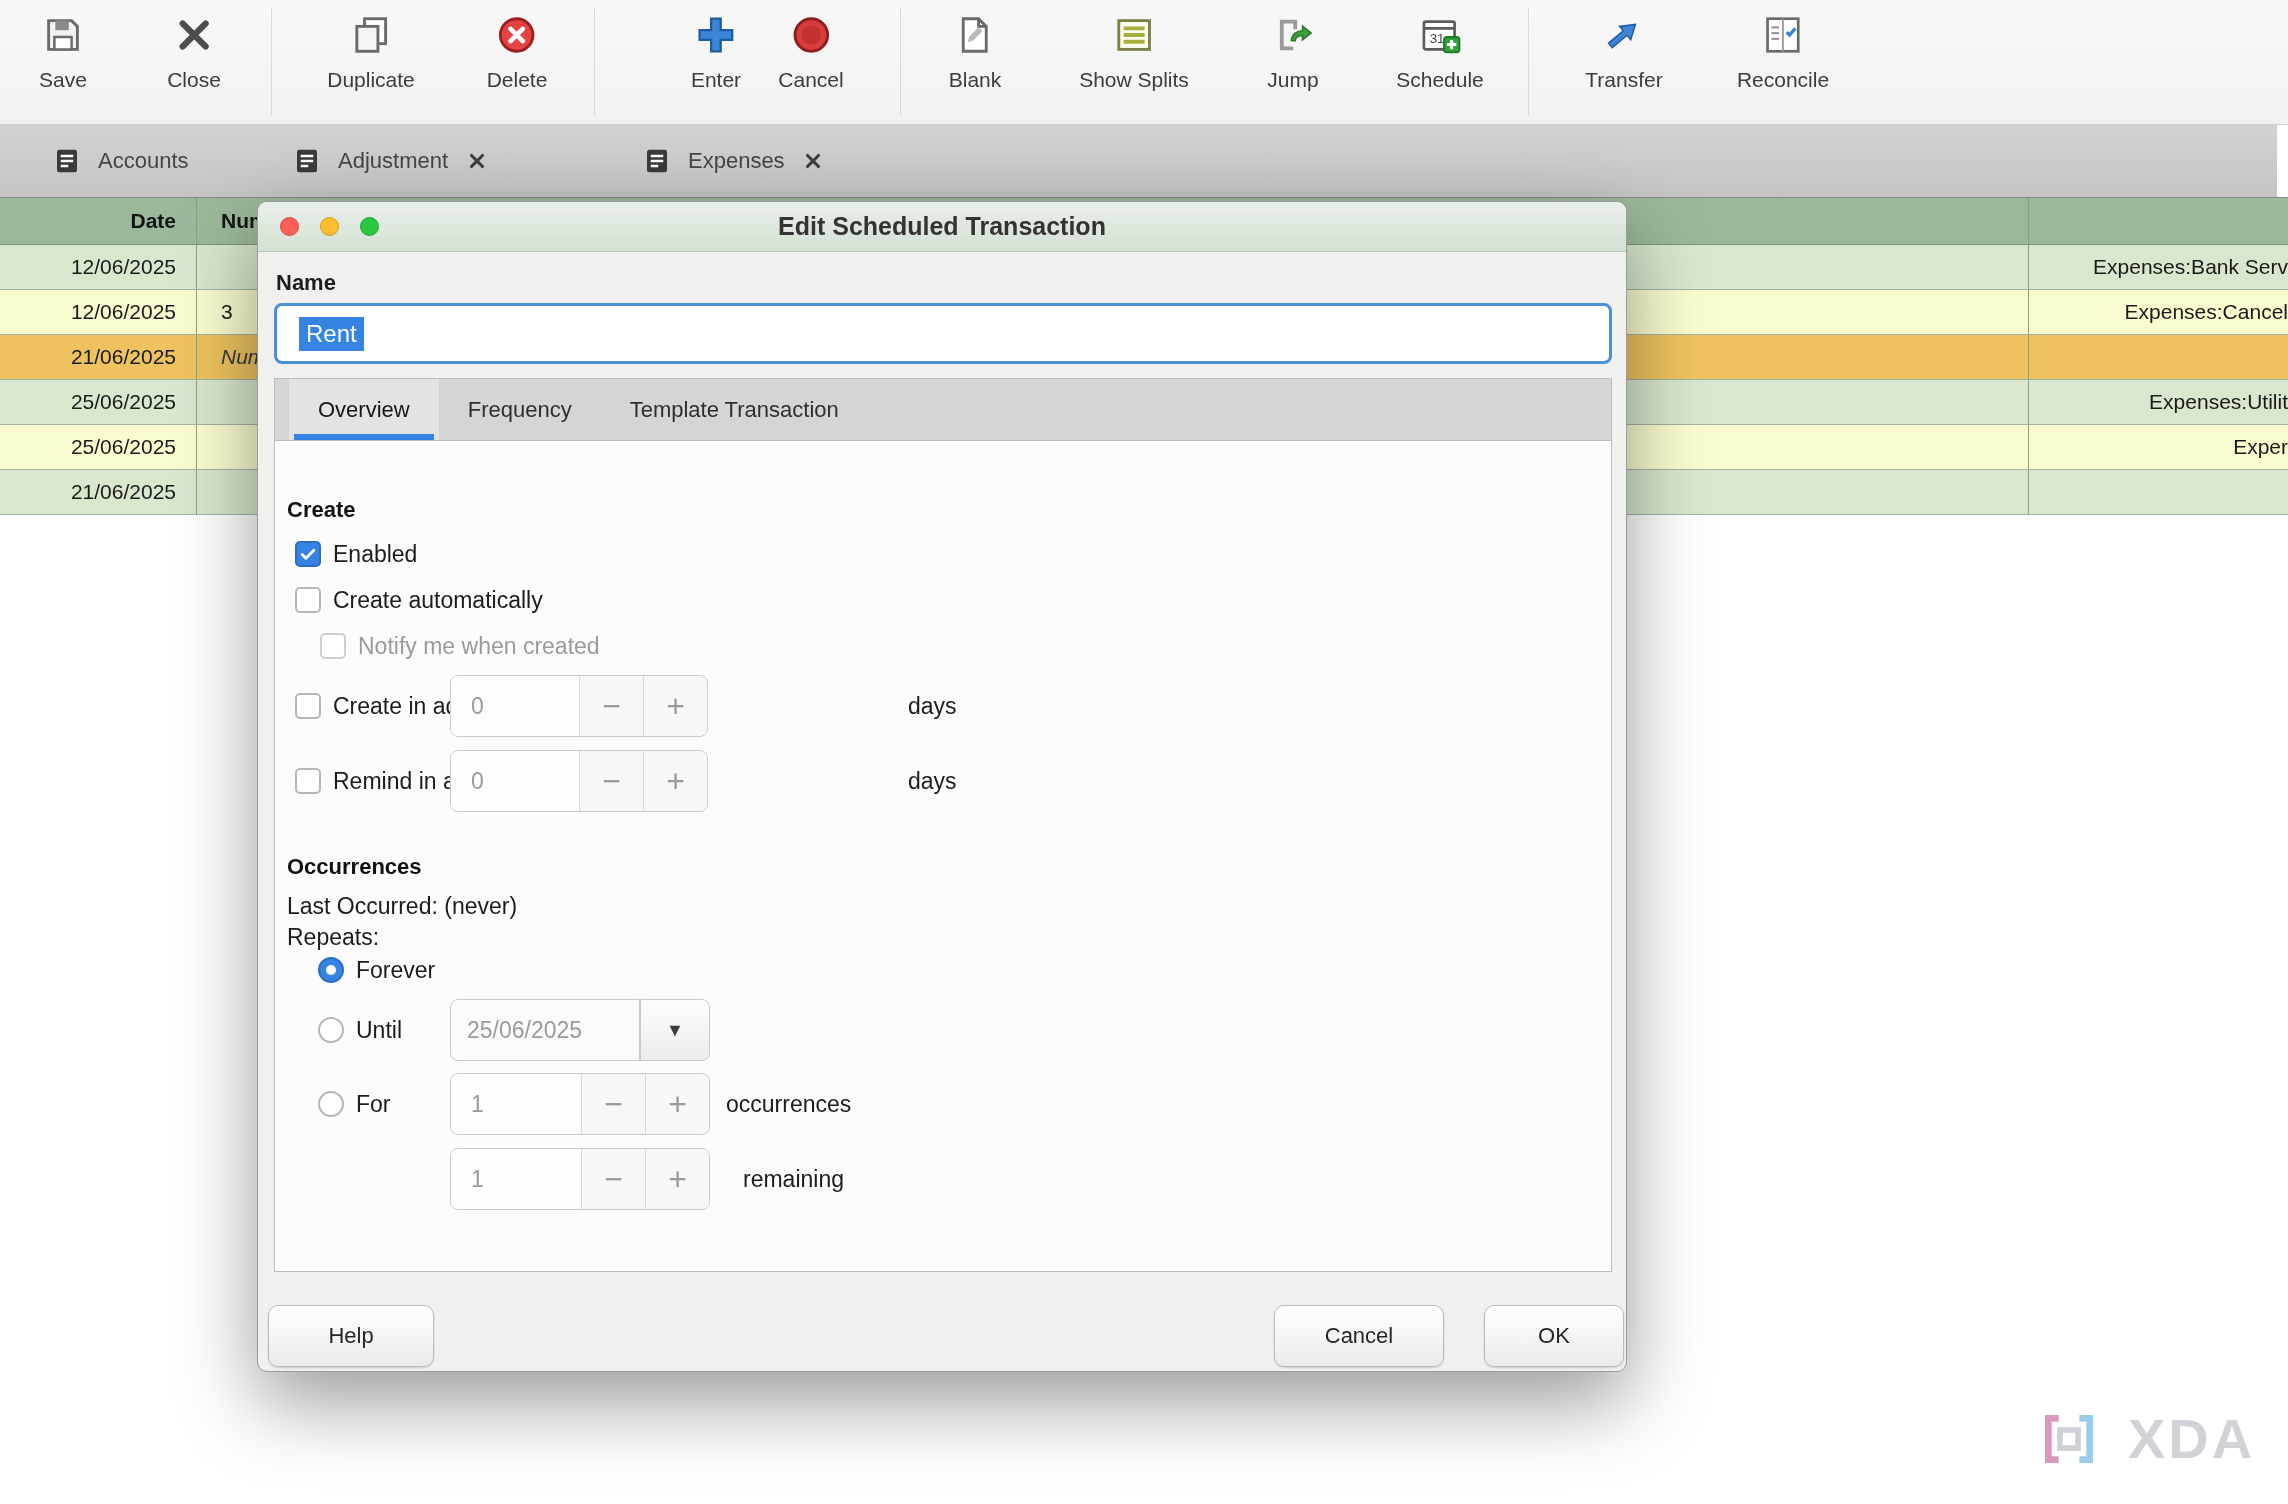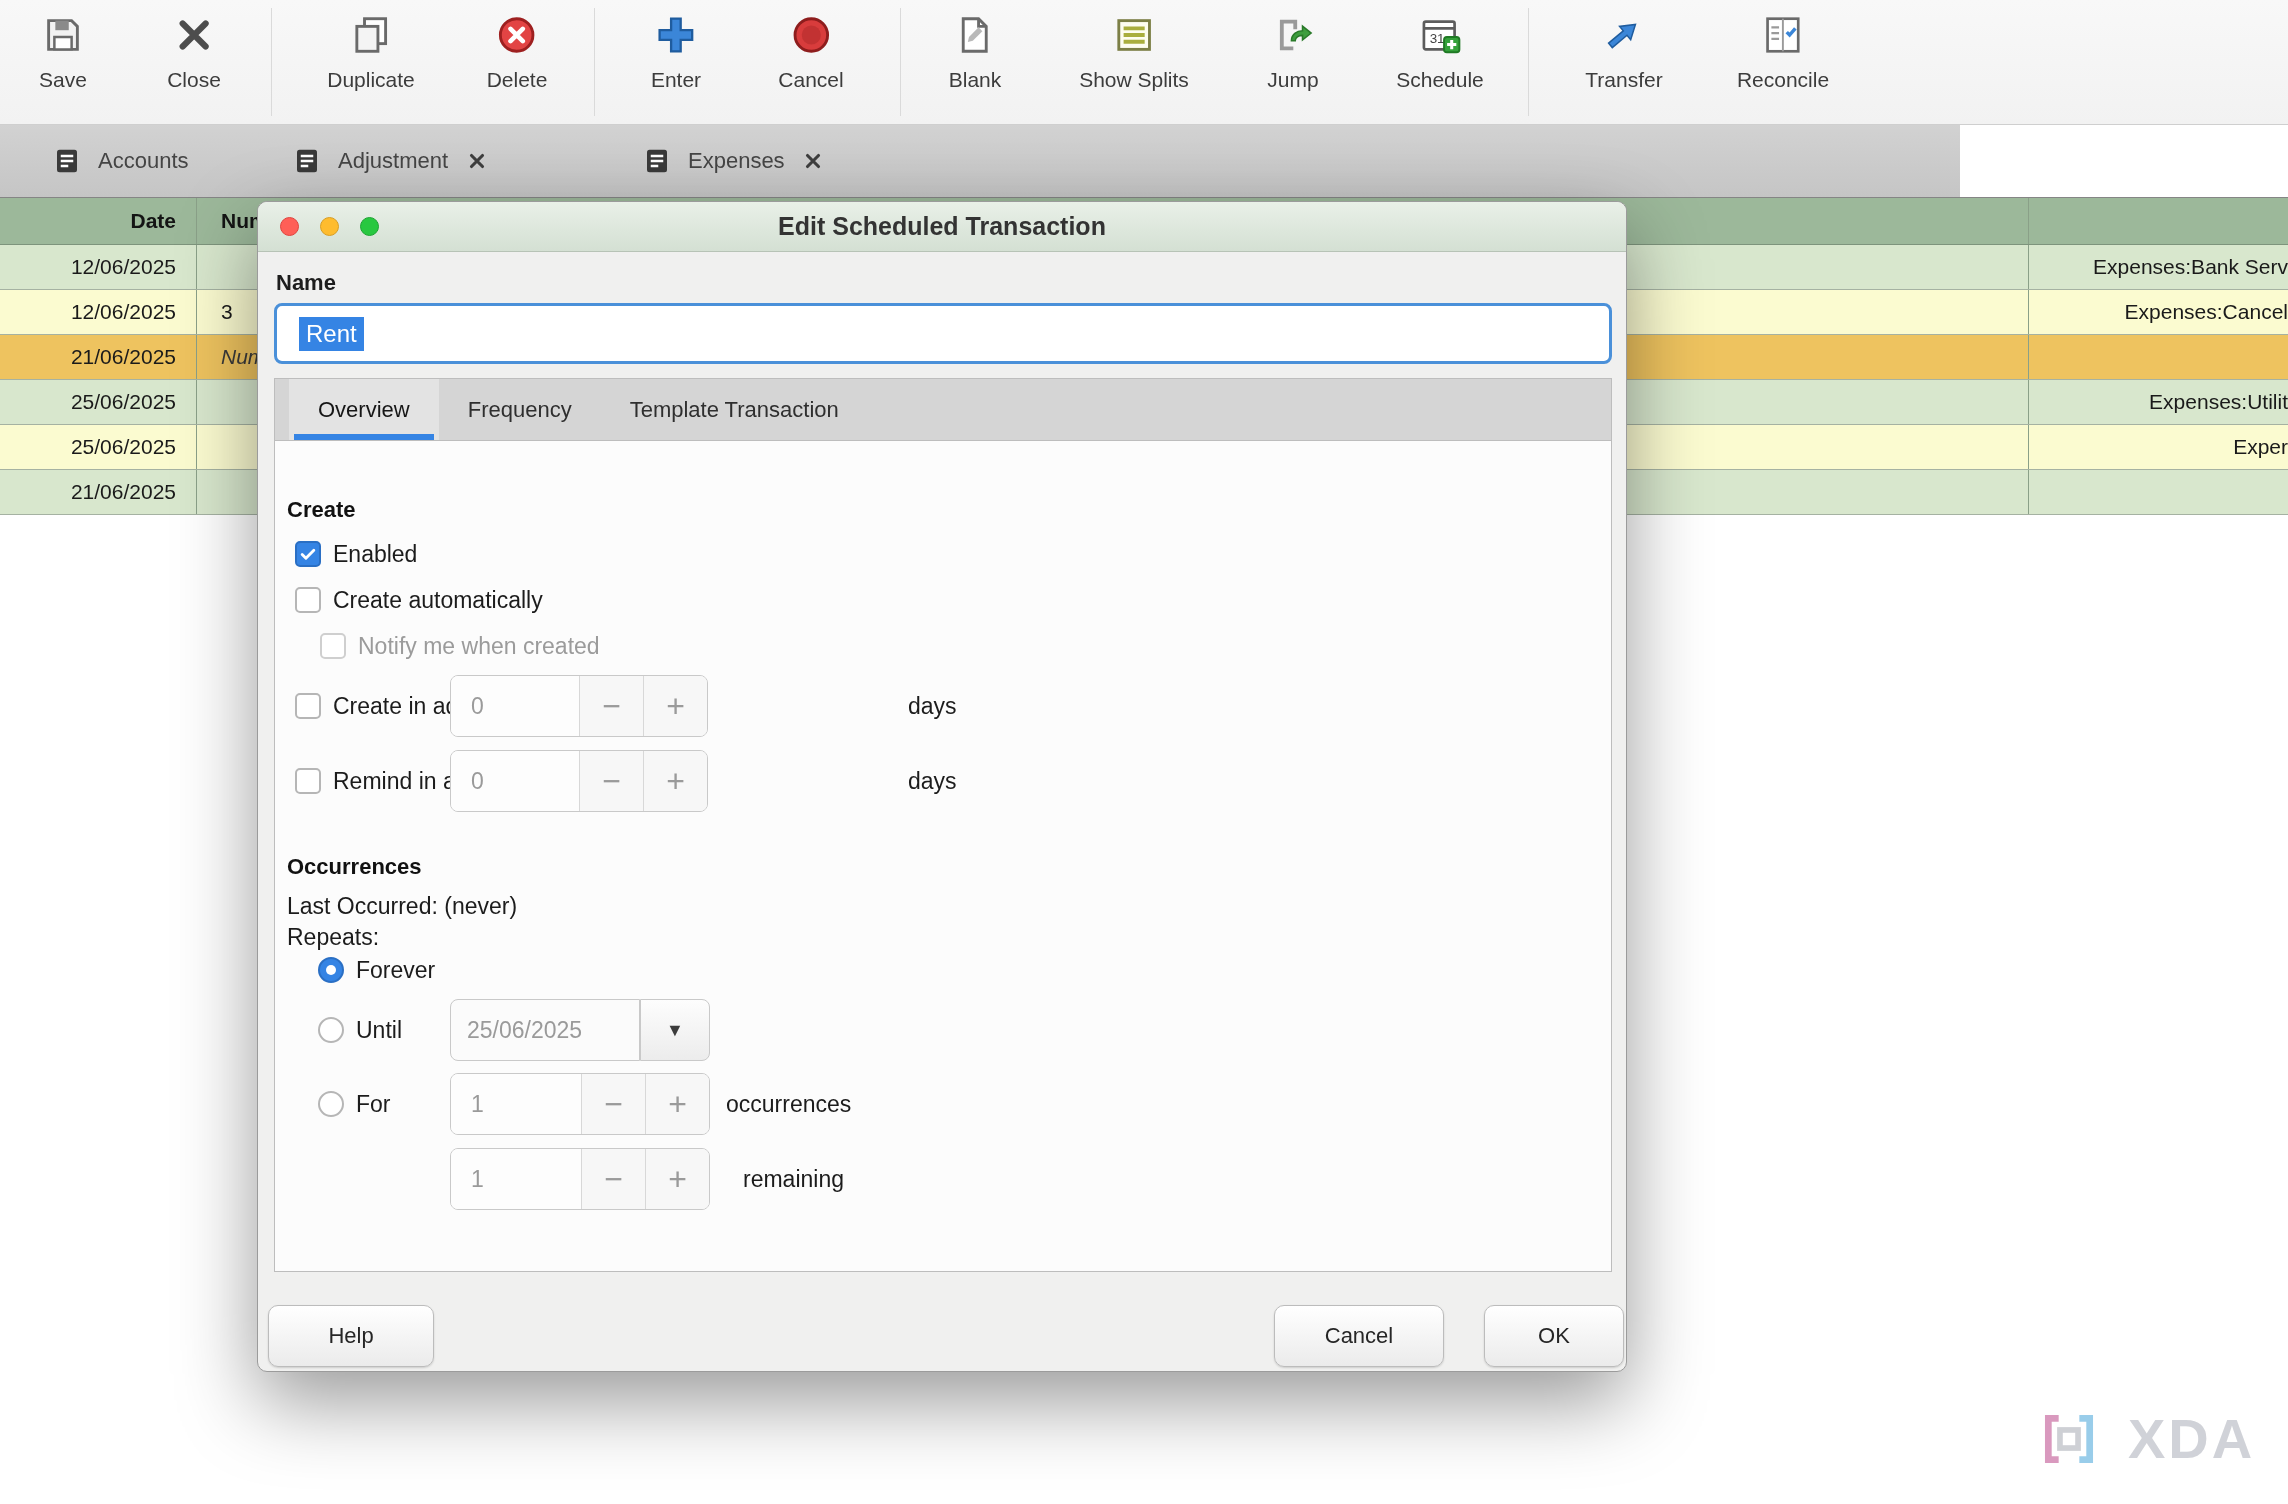--- a/index.html
+++ b/index.html
@@ -11,21 +11,21 @@
   #toolbar { position:absolute; left:0; top:0; width:2288px; height:125px;
              background:linear-gradient(#f8f8f8,#f2f2f2); border-bottom:1px solid #cfcfcf; }
   .tb-item { position:absolute; top:10px; height:105px; display:flex; flex-direction:column;
              align-items:center; justify-content:flex-start; transform:translateX(-50%); cursor:default; }
   .tb-icon { width:50px; height:50px; display:flex; align-items:center; justify-content:center; }
   .tb-icon svg { width:46px; height:46px; }
   .tb-label { margin-top:8px; font-size:21px; color:#3c3c3c; white-space:nowrap; }
   .tb-sep { position:absolute; top:8px; height:108px; width:1px; background:#dadada; }
 
   
-  #tabbar { position:absolute; left:0; top:125px; width:1960px; height:72px;
+  #tabbar { position:absolute; left:0; top:125px; width:2277px; height:72px;
             background:linear-gradient(#d2d2d2,#c5c5c5); }
   .tab { position:absolute; top:0; height:72px; display:flex; align-items:center; gap:16px;
          padding:0 22px; font-size:22px; color:#454545; }
   .tab.active { top:4px; height:68px; background:#e6e6e6; border:1px solid #9c9c9c; border-bottom:none;
                 border-radius:8px 8px 0 0; color:#1d1d1d; }
   .tab-reg-icon svg { width:30px; height:30px; display:block; }
   .tab-close { display:flex; align-items:center; justify-content:center; width:26px; height:26px; }
   .tab-close svg { width:22px; height:22px; }
 
   
@@ -151,21 +151,21 @@
     <div class="tb-item" style="left:517px">
       <span class="tb-icon">
           <svg viewBox="0 0 24 24">
             <circle cx="12" cy="12" r="8.5" fill="#e24444" stroke="#9e2020" stroke-width="1.5"></circle>
             <path d="M8.8 8.8l6.4 6.4M15.2 8.8l-6.4 6.4" stroke="#fff" stroke-width="2.4" stroke-linecap="round"></path>
           </svg>
         </span>
       <span class="tb-label">Delete</span>
     </div>
     <div class="tb-sep" style="left:594px"></div>
-    <div class="tb-item" style="left:676px">
+    <div class="tb-item" style="left:716px">
       <span class="tb-icon">
           <svg viewBox="0 0 24 24">
             <path d="M9.5 3.5h5v6h6v5h-6v6h-5v-6h-6v-5h6z" fill="#3b86d8" stroke="#1f5c9e" stroke-width="1.2"></path>
           </svg>
         </span>
       <span class="tb-label">Enter</span>
     </div>
     <div class="tb-item" style="left:811px">
       <span class="tb-icon">
           <svg viewBox="0 0 24 24">

